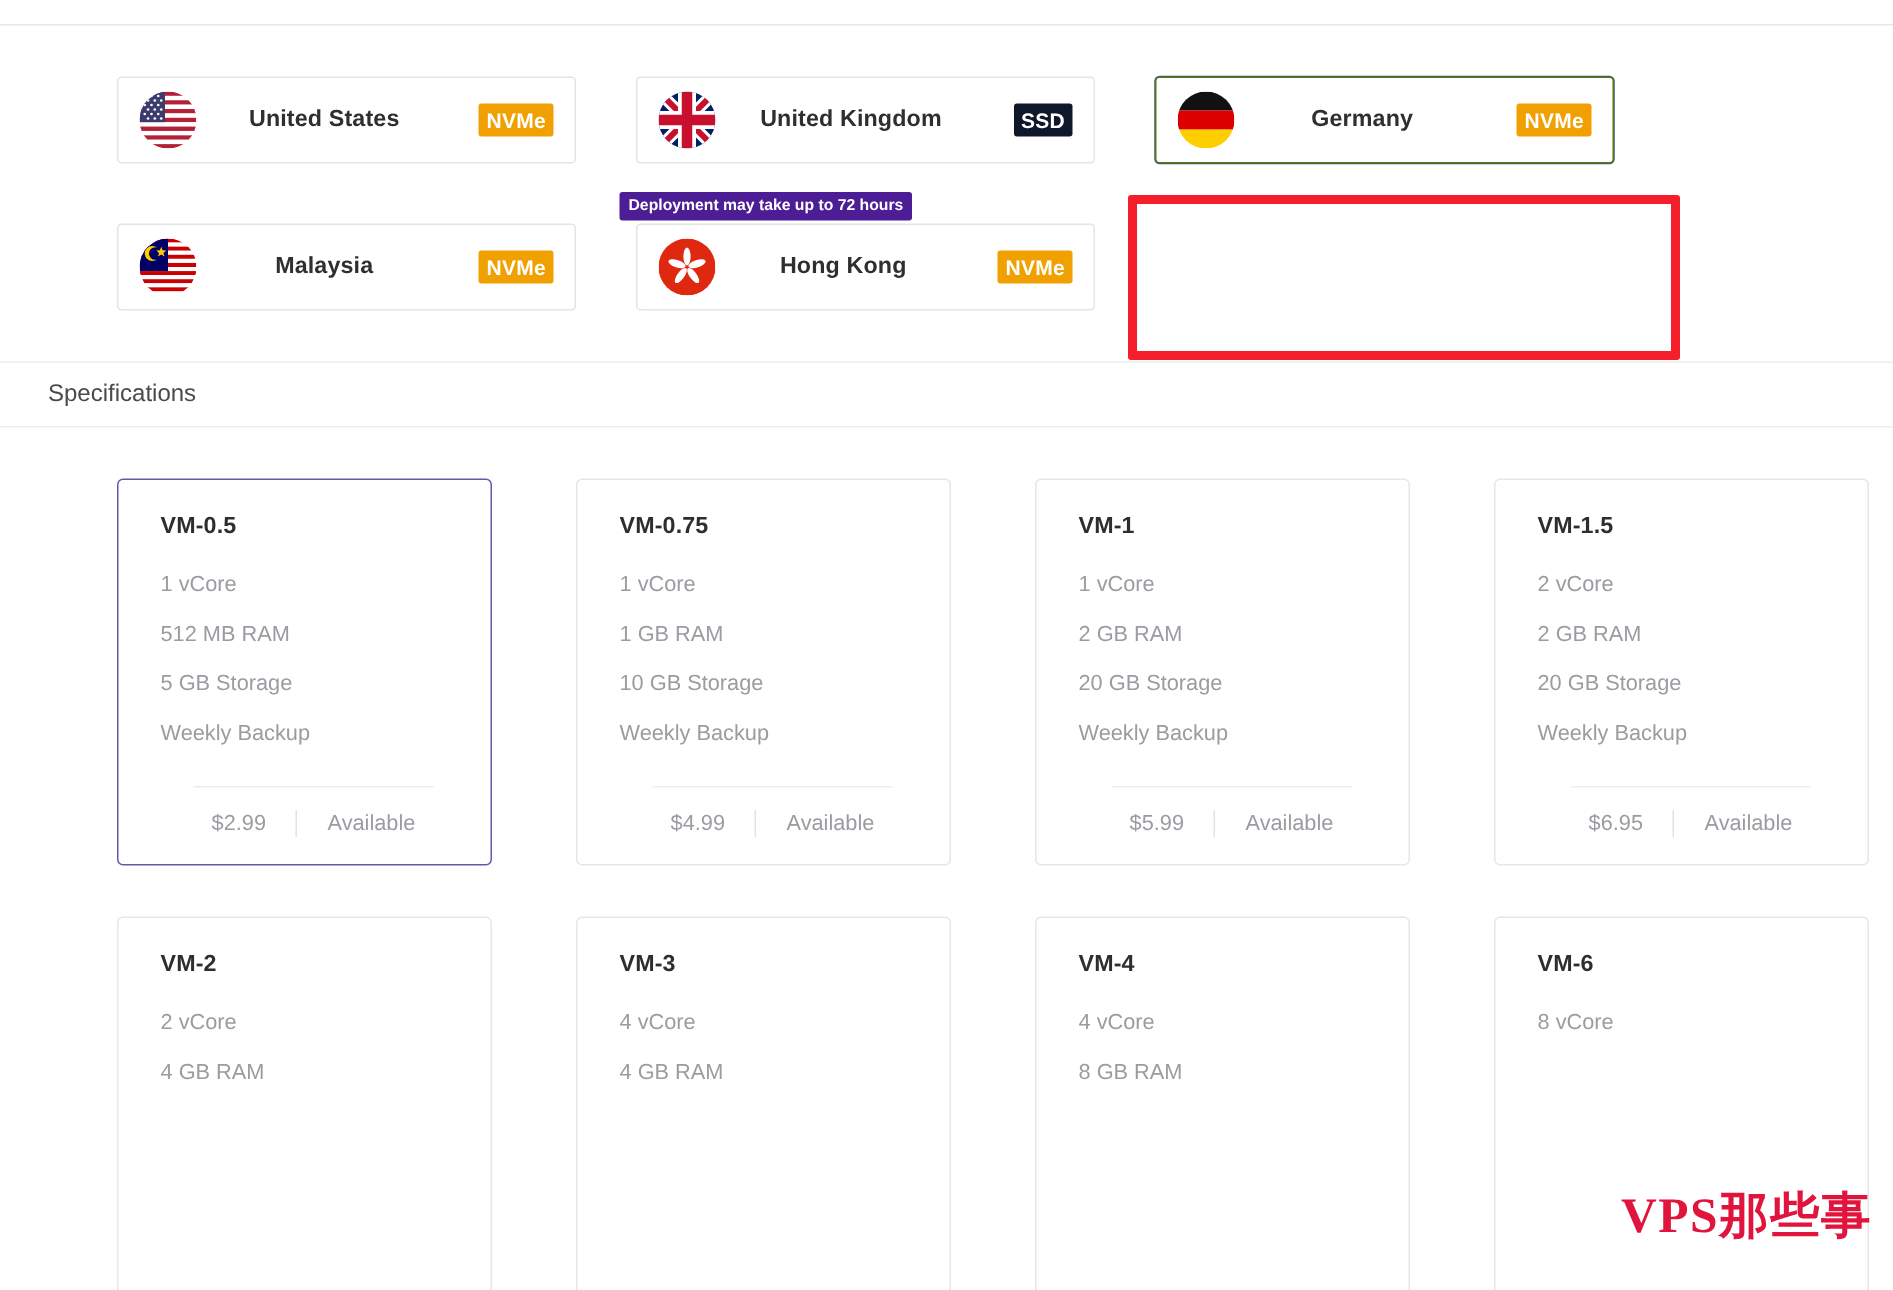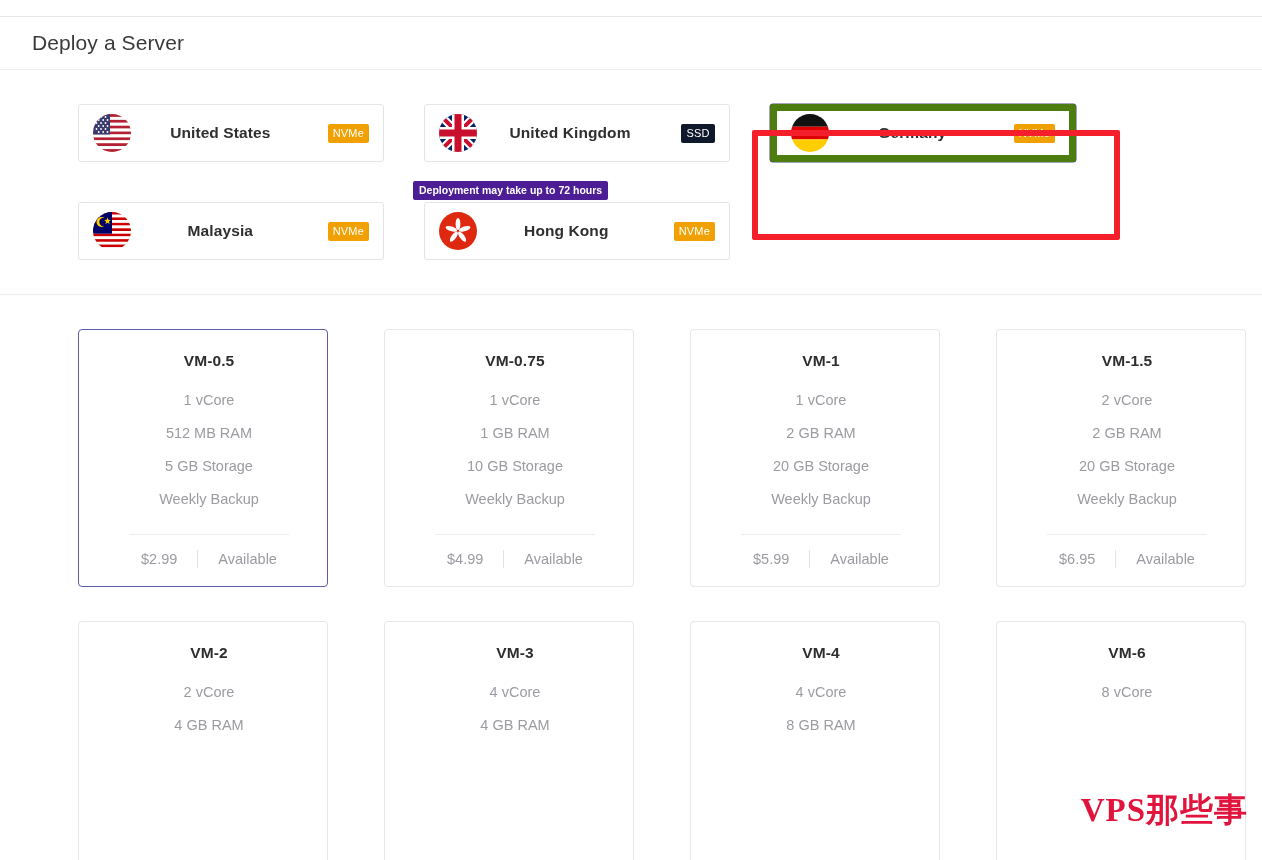--- a/index.html
+++ b/index.html
@@ -66,21 +66,21 @@
     height: 58px;
     background: #ffffff;
     border: 1px solid #e4e4e7;
     border-radius: 3px;
     display: flex;
     align-items: center;
     padding: 0 14px;
     cursor: pointer;
   }
   .region-card.selected {
-    border: 7px solid #4d7c0f;
+    border: 1px solid #4d7c0f;
     box-shadow: 0 0 0 0.5px #4b4b8f;
   }
 
   .flag {
     width: 38px;
     height: 38px;
     border-radius: 50%;
     overflow: hidden;
     flex: 0 0 38px;
     position: relative;
@@ -92,22 +92,22 @@
     text-align: center;
     font-size: 15.5px;
     font-weight: 700;
     color: #2f2f31;
     letter-spacing: 0.1px;
     padding-right: 18px;
   }
 
   .badge {
     flex: 0 0 auto;
-    font-size: 11px;
-    font-weight: 400;
+    font-size: 14px;
+    font-weight: 700;
     color: #ffffff;
     padding: 4px 5px 4px 5px;
     border-radius: 2px;
     line-height: 1;
     letter-spacing: 0.2px;
     min-width: 34px;
     text-align: center;
   }
   .badge.nvme { background: #f0a001; }
   .badge.ssd  { background: #0f172a; }
@@ -147,21 +147,21 @@
     column-gap: 56px;
     row-gap: 34px;
     padding-left: 46px;
   }
 
   .spec-card {
     background: #ffffff;
     border: 1px solid #e6e6e9;
     border-radius: 4px;
     padding: 22px 16px 18px 28px;
-    text-align: center;
+    text-align: left;
     cursor: pointer;
     min-height: 258px;
     display: flex;
     flex-direction: column;
   }
   .spec-card.selected {
     border: 1.5px solid #5c5ca8;
   }
 
   .spec-name {
@@ -219,21 +219,20 @@
     white-space: nowrap;
   }
 </style>
 </head>
 <body>
 
 <div class="page">
 
   <div class="panel">
 
-    <div class="panel-title">Deploy a Server</div>
 
 
     <div class="section-body">
       <div class="region-grid" id="region-grid">
           <div class="region-card">
             <span class="flag">
               <svg viewBox="0 0 38 38">
                 <rect x="0" y="0" width="38" height="2.923076923076923" fill="#b22234"></rect>
                 <rect x="0" y="2.923076923076923" width="38" height="2.923076923076923" fill="#ffffff"></rect>
                 <rect x="0" y="5.846153846153846" width="38" height="2.923076923076923" fill="#b22234"></rect>
@@ -346,20 +345,21 @@
                   </g>
                 </g>
               </svg>
             </span>
             <span class="region-name">Hong Kong</span>
             <span class="badge nvme">NVMe</span>
           </div>
         </div>
     </div>
 
+    <div class="section-head">Specifications</div>
 
     <div class="section-body" style="border-bottom:none;">
       <div class="spec-grid" id="spec-grid">
           <div class="spec-card selected">
             <div class="spec-name">VM-0.5</div>
             <div class="spec-line">1 vCore</div>
             <div class="spec-line">512 MB RAM</div>
             <div class="spec-line">5 GB Storage</div>
             <div class="spec-line">Weekly Backup</div>
             <hr class="spec-sep">

